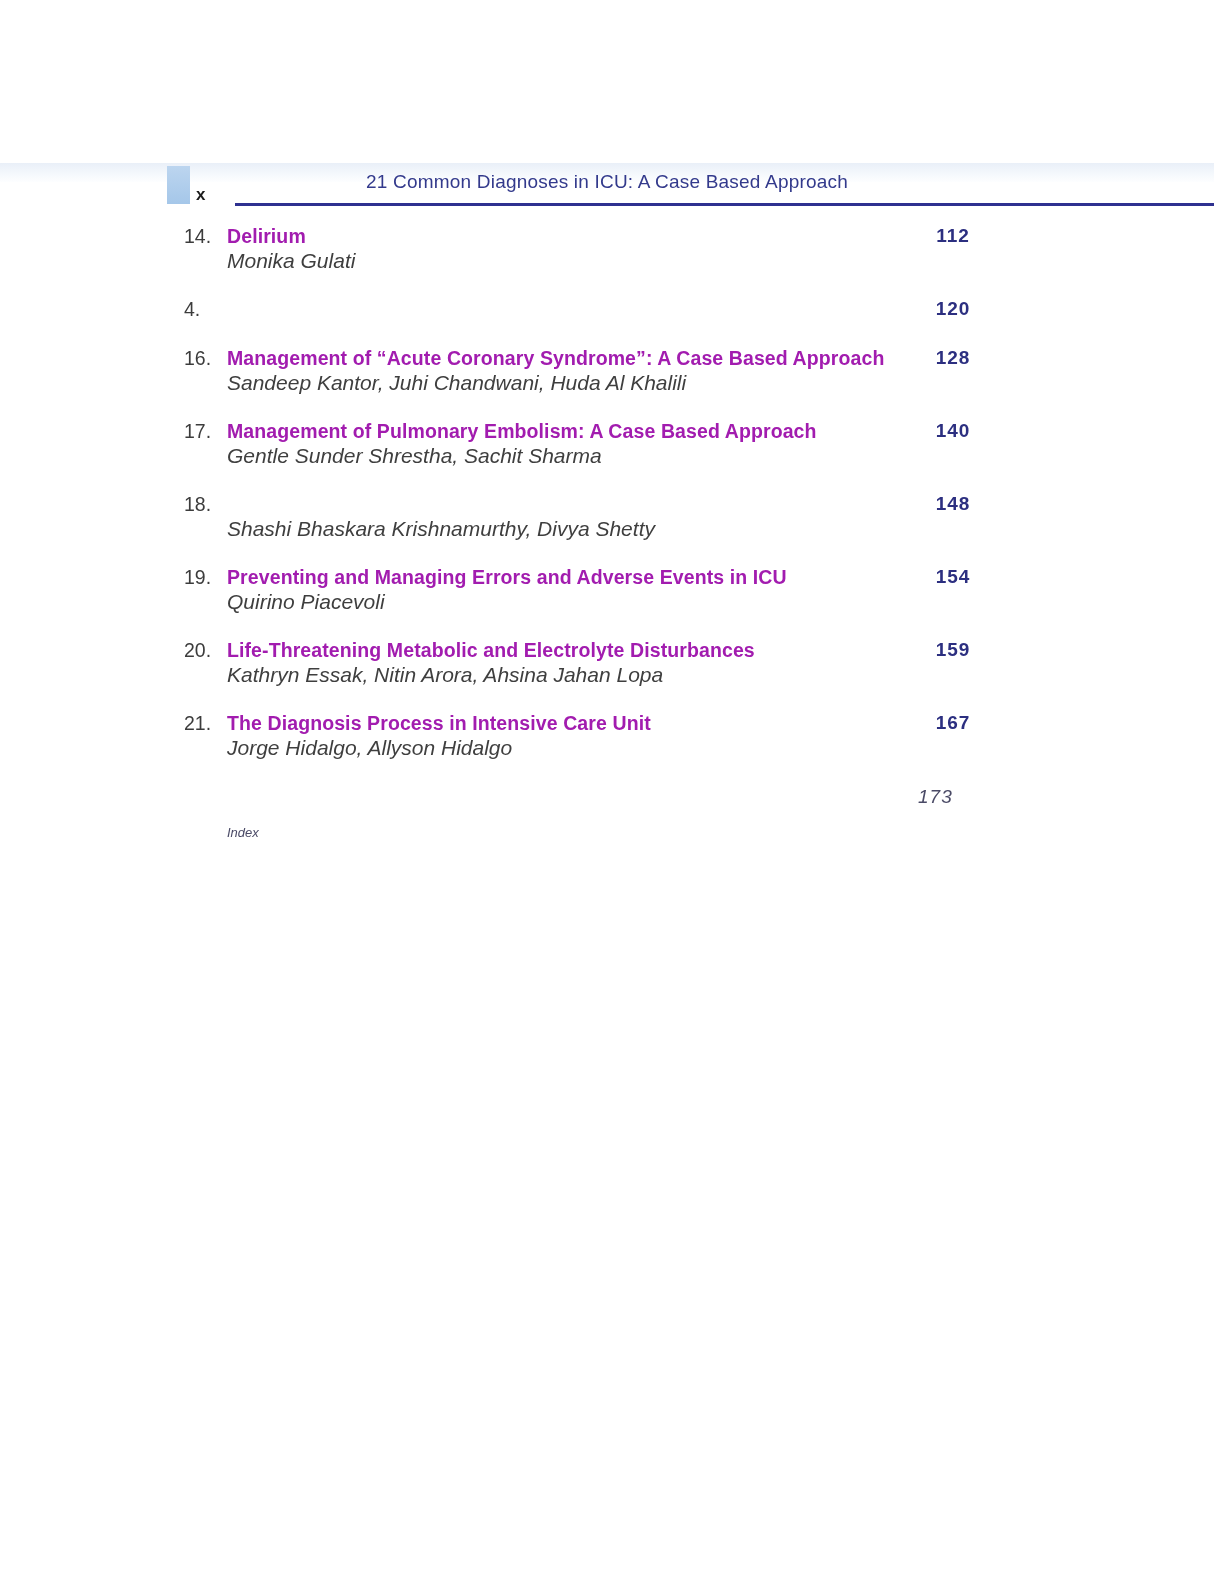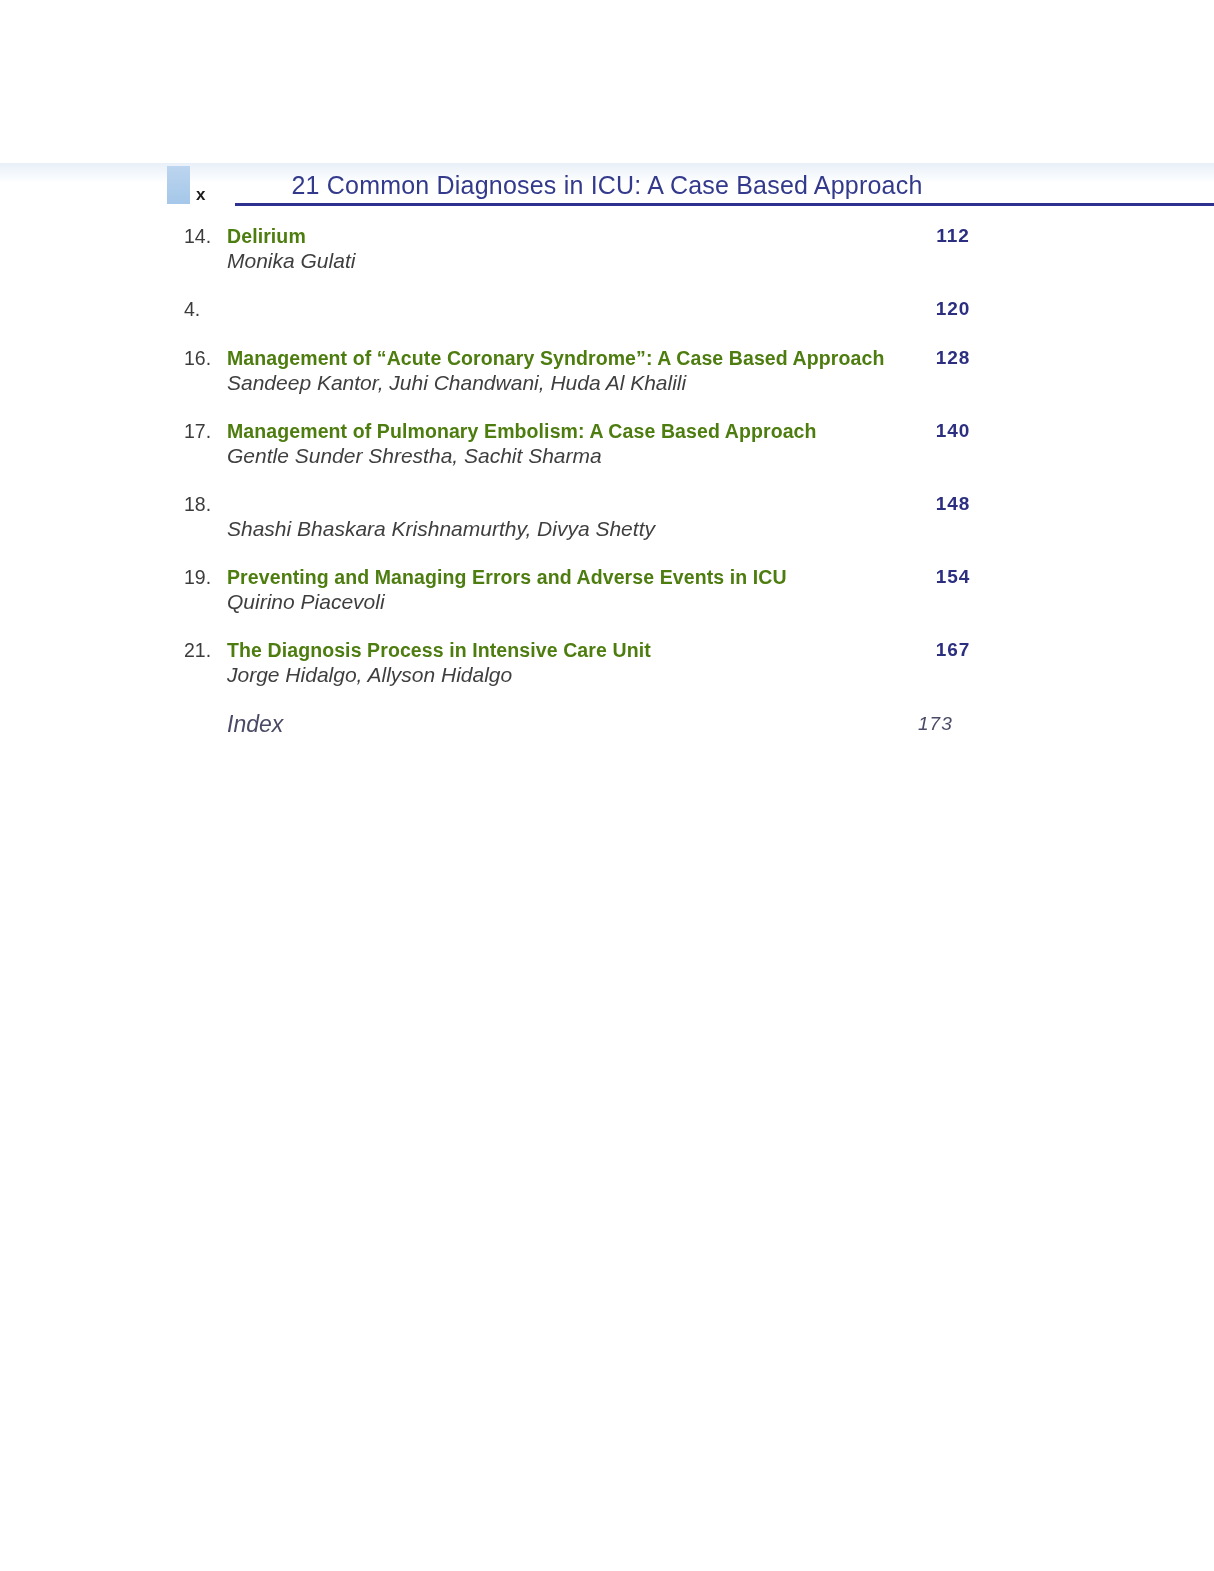--- a/index.html
+++ b/index.html
@@ -41,21 +41,21 @@
     font-weight: 700;
     color: #1c1c1c;
   }
 
   .running-head {
     position: absolute;
     left: 0;
     top: 171px;
     width: 100%;
     text-align: center;
-    font-size: 25px;
+    font-size: 19px;
     color: #333a8c;
     letter-spacing: 0.2px;
   }
 
   .header-rule {
     position: absolute;
     left: 235px;
     right: 0;
     top: 203px;
     height: 3px;
@@ -83,21 +83,21 @@
     line-height: 26px;
     color: #3c3c3c;
   }
 
   .toc-title {
     grid-column: 2;
     grid-row: 1;
     font-size: 19.5px;
     line-height: 26px;
     font-weight: 700;
-    color: #4d7c0f;
+    color: #a21caf;
     letter-spacing: 0.1px;
   }
 
   .toc-page {
     grid-column: 3;
     grid-row: 1;
     font-size: 19px;
     line-height: 26px;
     font-weight: 700;
     color: #2c2f80;
@@ -115,24 +115,25 @@
   }
 
   .index-row {
     display: grid;
     grid-template-columns: 43px 1fr 70px;
     margin-top: 24px;
   }
 
   .index-label {
     grid-column: 2;
-    font-size: 23px;
+    font-size: 13px;
     line-height: 26px;
     font-style: italic;
     color: #4a4a66;
+    margin-top: 36px;
   }
 
   .index-page {
     grid-column: 3;
     font-size: 19px;
     line-height: 26px;
     font-style: italic;
     color: #4a4a66;
     text-align: left;
     letter-spacing: 1px;
@@ -184,20 +185,26 @@
       <span class="toc-authors">Shashi Bhaskara Krishnamurthy, Divya Shetty</span>
     </div>
 
     <div class="toc-entry">
       <span class="toc-number">19.</span>
       <span class="toc-title">Preventing and Managing Errors and Adverse Events in ICU</span>
       <span class="toc-page">154</span>
       <span class="toc-authors">Quirino Piacevoli</span>
     </div>
 
+    <div class="toc-entry">
+      <span class="toc-number">20.</span>
+      <span class="toc-title">Life-Threatening Metabolic and Electrolyte Disturbances</span>
+      <span class="toc-page">159</span>
+      <span class="toc-authors">Kathryn Essak, Nitin Arora, Ahsina Jahan Lopa</span>
+    </div>
 
     <div class="toc-entry">
       <span class="toc-number">21.</span>
       <span class="toc-title">The Diagnosis Process in Intensive Care Unit</span>
       <span class="toc-page">167</span>
       <span class="toc-authors">Jorge Hidalgo, Allyson Hidalgo</span>
     </div>
 
     <div class="index-row">
       <span class="index-label">Index</span>

